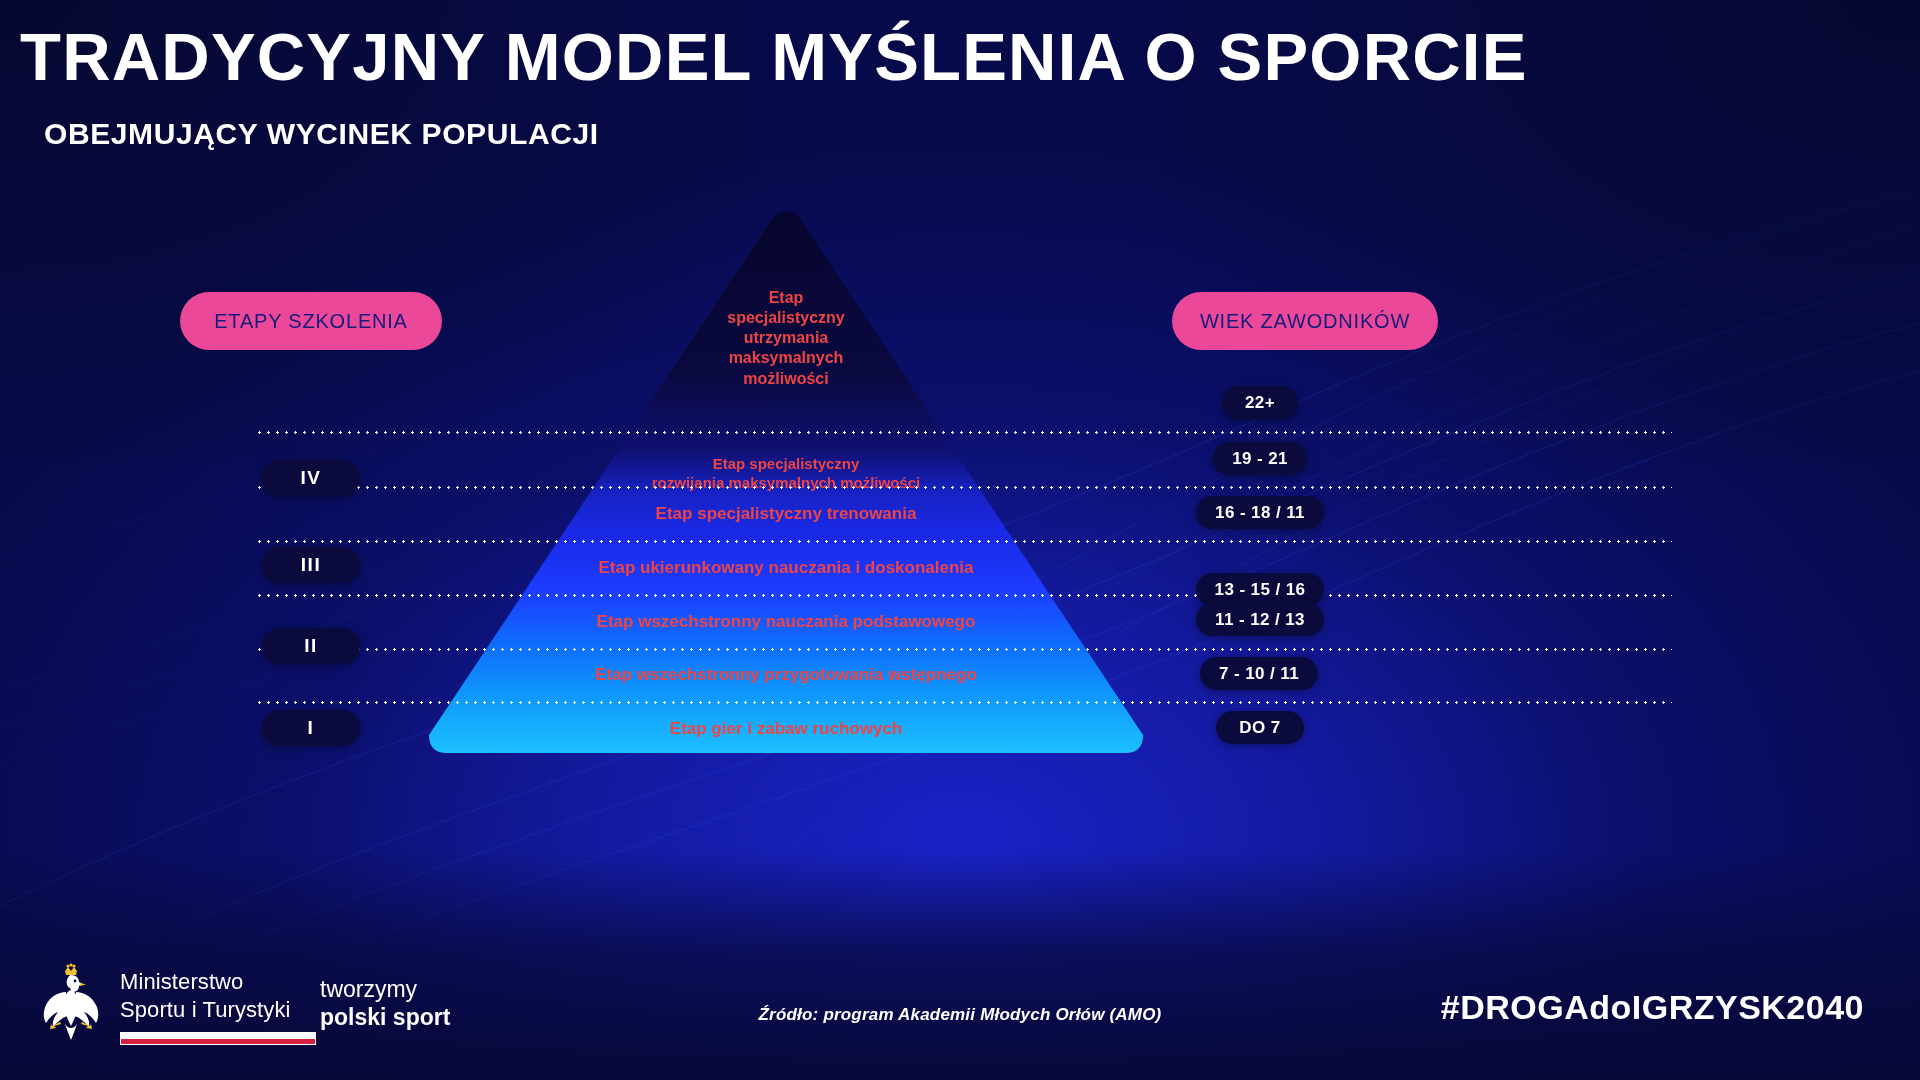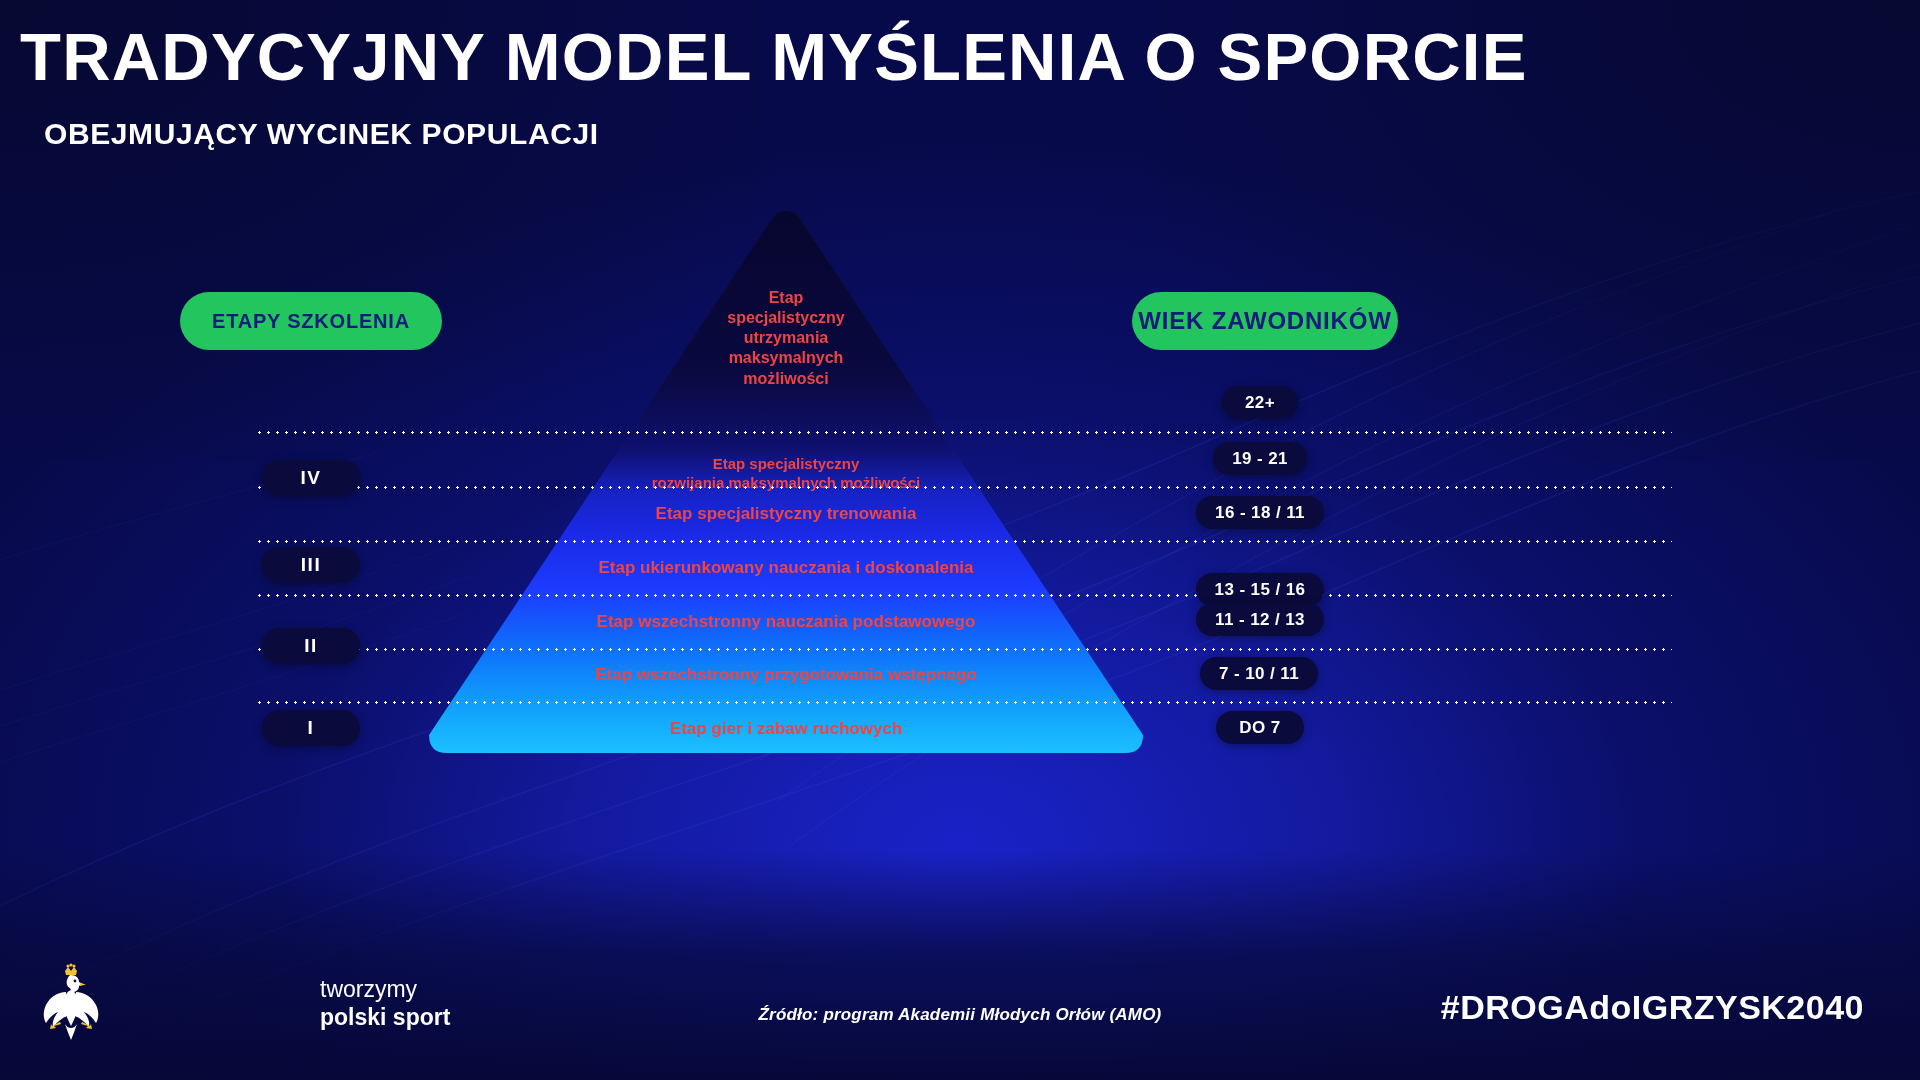--- a/index.html
+++ b/index.html
@@ -49,29 +49,29 @@
     font-size:30px;
     font-weight:bold;
     letter-spacing:.6px;
     margin-top:25px;
     padding-left:24px;
   }
 
   
   .header-pill {
     position:absolute;
-    background:#22c55e;
+    background:#ec4899;
     color:#141b7a;
     border-radius:40px;
-    font-weight:bold;
+    font-weight:normal;
     display:flex; align-items:center; justify-content:center;
     letter-spacing:.8px;
   }
   #pill-stages { left:180px; top:292px; width:262px; height:58px; font-size:20px; }
-  #pill-ages   { left:1132px; top:292px; width:266px; height:58px; font-size:24px; }
+  #pill-ages   { left:1172px; top:292px; width:266px; height:58px; font-size:20px; }
 
   
   #pyramid-wrap {
     position:absolute;
     left:429px; top:205px; width:714px; height:548px;
   }
   #pyramid-svg { display:block; width:714px; height:548px; }
 
   
   .tier-label {
@@ -239,20 +239,28 @@
 
     <path d="M28 30 C20 30 12 35 8 43 C5 49 5 56 8 61 C11 56 15 52 20 50 C16 55 14 60 15 65 C19 60 24 56 29 54 Z" fill="#ffffff"></path>
 
     <path d="M38 30 C46 30 54 35 58 43 C61 49 61 56 58 61 C55 56 51 52 46 50 C50 55 52 60 51 65 C47 60 42 56 37 54 Z" fill="#ffffff"></path>
 
     <path d="M27 62 C29 68 31 73 33 78 C35 73 37 68 39 62 C37 65 35 66 33 66 C31 66 29 65 27 62 Z" fill="#ffffff"></path>
 
     <path d="M22 60 L14 64 L13 62 L12 67 L18 66 L16 64 L23 62 Z" fill="#f2c230"></path>
     <path d="M44 60 L52 64 L53 62 L54 67 L48 66 L50 64 L43 62 Z" fill="#f2c230"></path>
   </svg>
+  <div id="ministry-block">
+    <div class="ministry-line">Ministerstwo</div>
+    <div class="ministry-line">Sportu i Turystyki</div>
+    <div id="flag-bar">
+      <div id="flag-white"></div>
+      <div id="flag-red"></div>
+    </div>
+  </div>
 </div>
 
 <div id="tagline">
   <div id="tagline-1">tworzymy</div>
   <div id="tagline-2">polski sport</div>
 </div>
 
 <div id="source-note">Źródło: program Akademii Młodych Orłów (AMO)</div>
 <div id="hashtag">#DROGAdoIGRZYSK2040</div>
 

